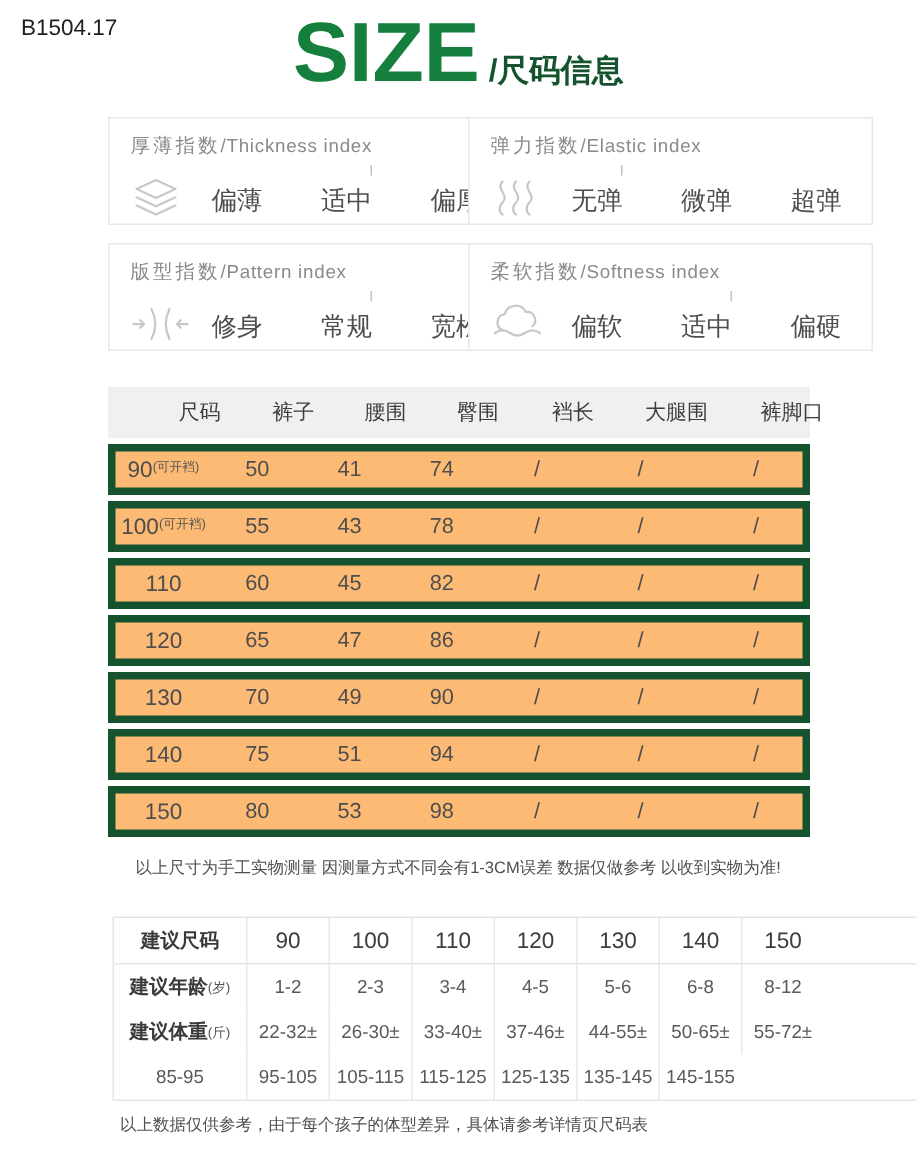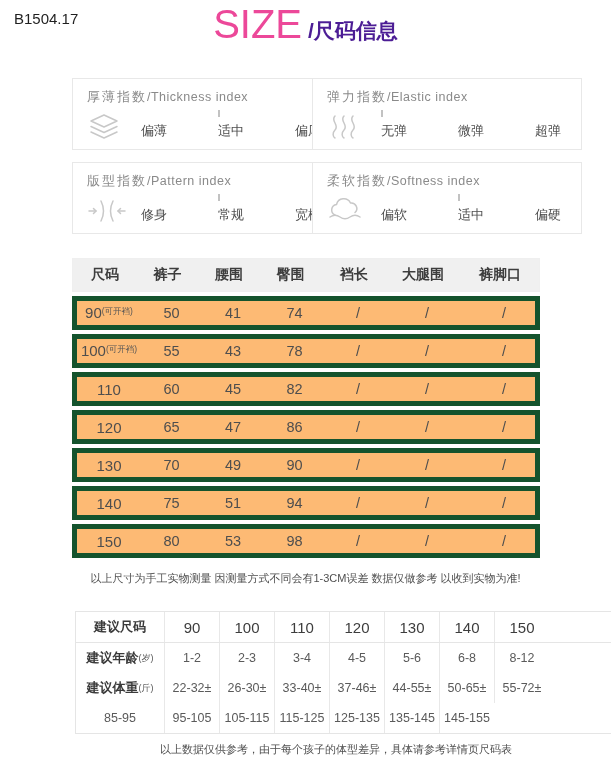--- a/index.html
+++ b/index.html
@@ -4,56 +4,56 @@
 <style>
   html,body{margin:0;padding:0;}
   body{
     width:611px;height:766px;background:#ffffff;position:relative;
     font-family:"Liberation Sans","DejaVu Sans",sans-serif;color:#333;
     -webkit-font-smoothing:antialiased;overflow:hidden;
   }
   
   .sku{position:absolute;left:14px;top:10px;font-size:15px;color:#1f1f1f;}
   .title-wrap{position:absolute;left:0;top:0;width:611px;text-align:center;padding-top:2px;}
-  .title-main{font-size:40px;font-weight:400;letter-spacing:0px;color:#ec4899;vertical-align:baseline;}
-  .title-sub{font-size:21px;font-weight:700;color:#4c1d95;margin-left:6px;}
+  .title-main{font-size:56px;font-weight:700;letter-spacing:0px;color:#15803d;vertical-align:baseline;}
+  .title-sub{font-size:21px;font-weight:700;color:#14532d;margin-left:6px;}
   
   .boxes{position:absolute;left:72px;top:78px;width:468px;display:grid;
          grid-template-columns:228px 228px;grid-column-gap:12px;grid-row-gap:12px;}
   .idx-box{width:270px;height:72px;border:1px solid #e8e8e8;background:#fff;box-sizing:border-box;padding:9px 12px 0 14px;}
   .idx-title{font-size:13px;color:#8a8a8a;white-space:nowrap;}
   .idx-title .cn{letter-spacing:2px;}
   .idx-title .en{letter-spacing:0.5px;font-size:12.5px;}
   .idx-body{display:flex;align-items:flex-end;margin-top:4px;}
   .idx-icon{width:44px;height:30px;flex:0 0 44px;display:flex;align-items:center;}
   .idx-icon svg{stroke:#c8c8c8;fill:none;stroke-width:1.5;stroke-linecap:round;stroke-linejoin:round;}
   .opts{flex:1;display:flex;justify-content:space-between;padding:0 8px 2px 10px;}
-  .opt{display:flex;flex-direction:column;align-items:flex-start;font-size:13px;color:#4e4e4e;}
+  .opt{display:flex;flex-direction:column;align-items:flex-end;font-size:17px;color:#4e4e4e;}
   .opt .tick{width:1.5px;height:7px;background:#c2c2c2;margin-bottom:5px;visibility:hidden;}
   .opt.sel .tick{visibility:visible;}
   
   .size-table{position:absolute;left:72px;top:258px;width:468px;}
   .srow{display:grid;grid-template-columns:64px 61px 62px 61px 66px 72px 82px;
         height:34px;align-items:center;text-align:center;}
-  .srow.head{background:#f0f0f0;font-weight:700;font-size:14px;color:#3d3d3d;border:1px solid #efefef;box-sizing:border-box;}
+  .srow.head{background:#f0f0f0;font-weight:400;font-size:14px;color:#3d3d3d;border:1px solid #efefef;box-sizing:border-box;padding-left:28px;}
   .srow.data{background:#fdba74;border:5px solid #14532d;box-sizing:border-box;margin-top:4px;
              font-size:14.5px;color:#4e4e4e;}
   .size-num{font-size:15px;}
   .size-sup{font-size:8.5px;color:#555;position:relative;top:-4px;letter-spacing:0;}
   .tbl-note{position:absolute;left:0;top:571px;width:611px;text-align:center;font-size:11px;color:#4f4f4f;}
   
   .sug-table{position:absolute;left:75px;top:611px;width:554px;border:1px solid #e5e5e5;box-sizing:border-box;background:#fff;}
   .sug-row{display:grid;grid-template-columns:88px repeat(7,55px);height:30px;align-items:center;text-align:center;}
   .sug-row.head{border-bottom:1px solid #e5e5e5;}
   .sug-cell{height:30px;display:flex;align-items:center;justify-content:center;box-sizing:border-box;font-size:12.5px;color:#5a5a5a;}
   .sug-cell + .sug-cell{border-left:1px solid #e8e8e8;}
   .sug-row.head .sug-cell{font-size:15px;color:#3d3d3d;}
   .sug-label{font-weight:700;font-size:13px;color:#3a3a3a;white-space:nowrap;}
   .sug-unit{font-size:9px;font-weight:400;color:#555;}
-  .footer-note{position:absolute;left:0;top:742px;width:512px;text-align:right;font-size:11px;color:#4f4f4f;}
+  .footer-note{position:absolute;left:0;top:742px;width:512px;text-align:center;font-size:11px;color:#4f4f4f;}
 </style>
 </head>
 <body>
 
 <div class="sku">B1504.17</div>
 
 <div class="title-wrap">
   <span class="title-main">SIZE</span><span class="title-sub">/尺码信息</span>
 </div>
 

